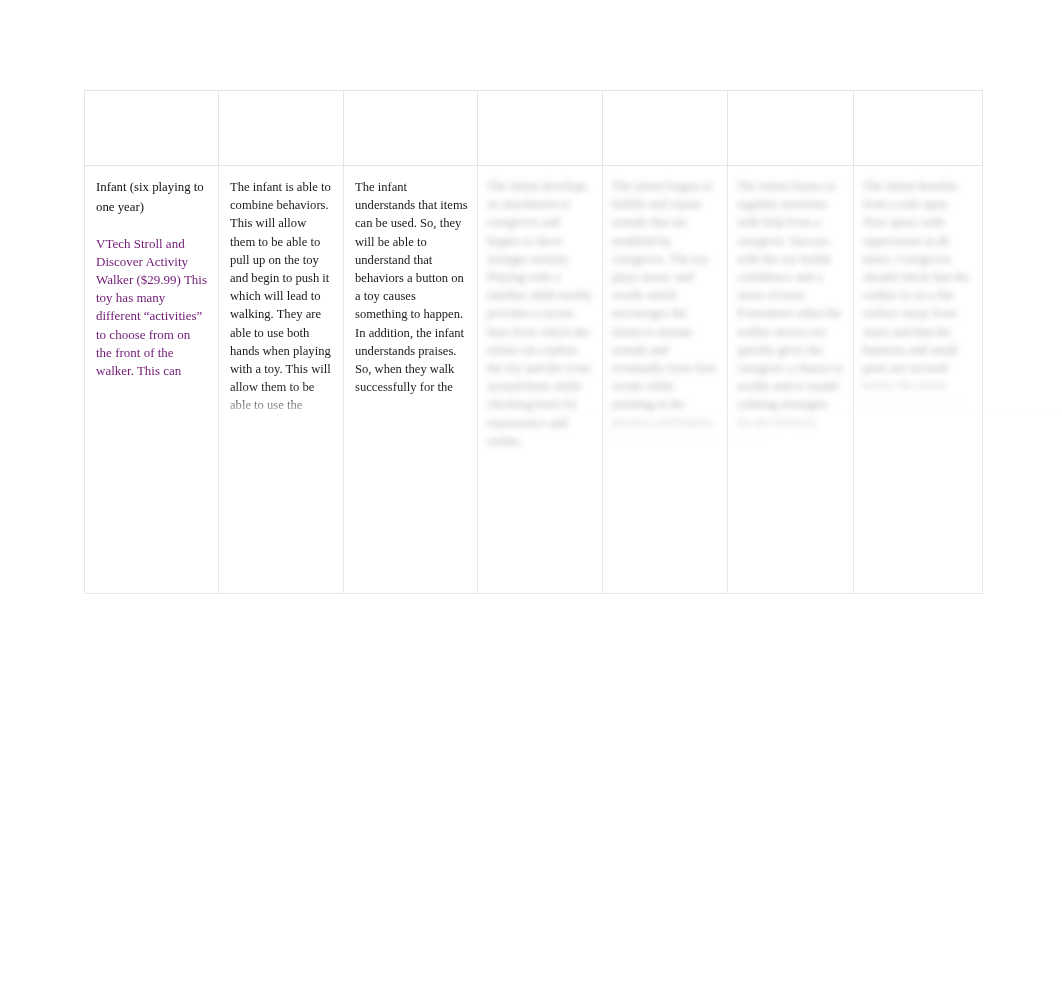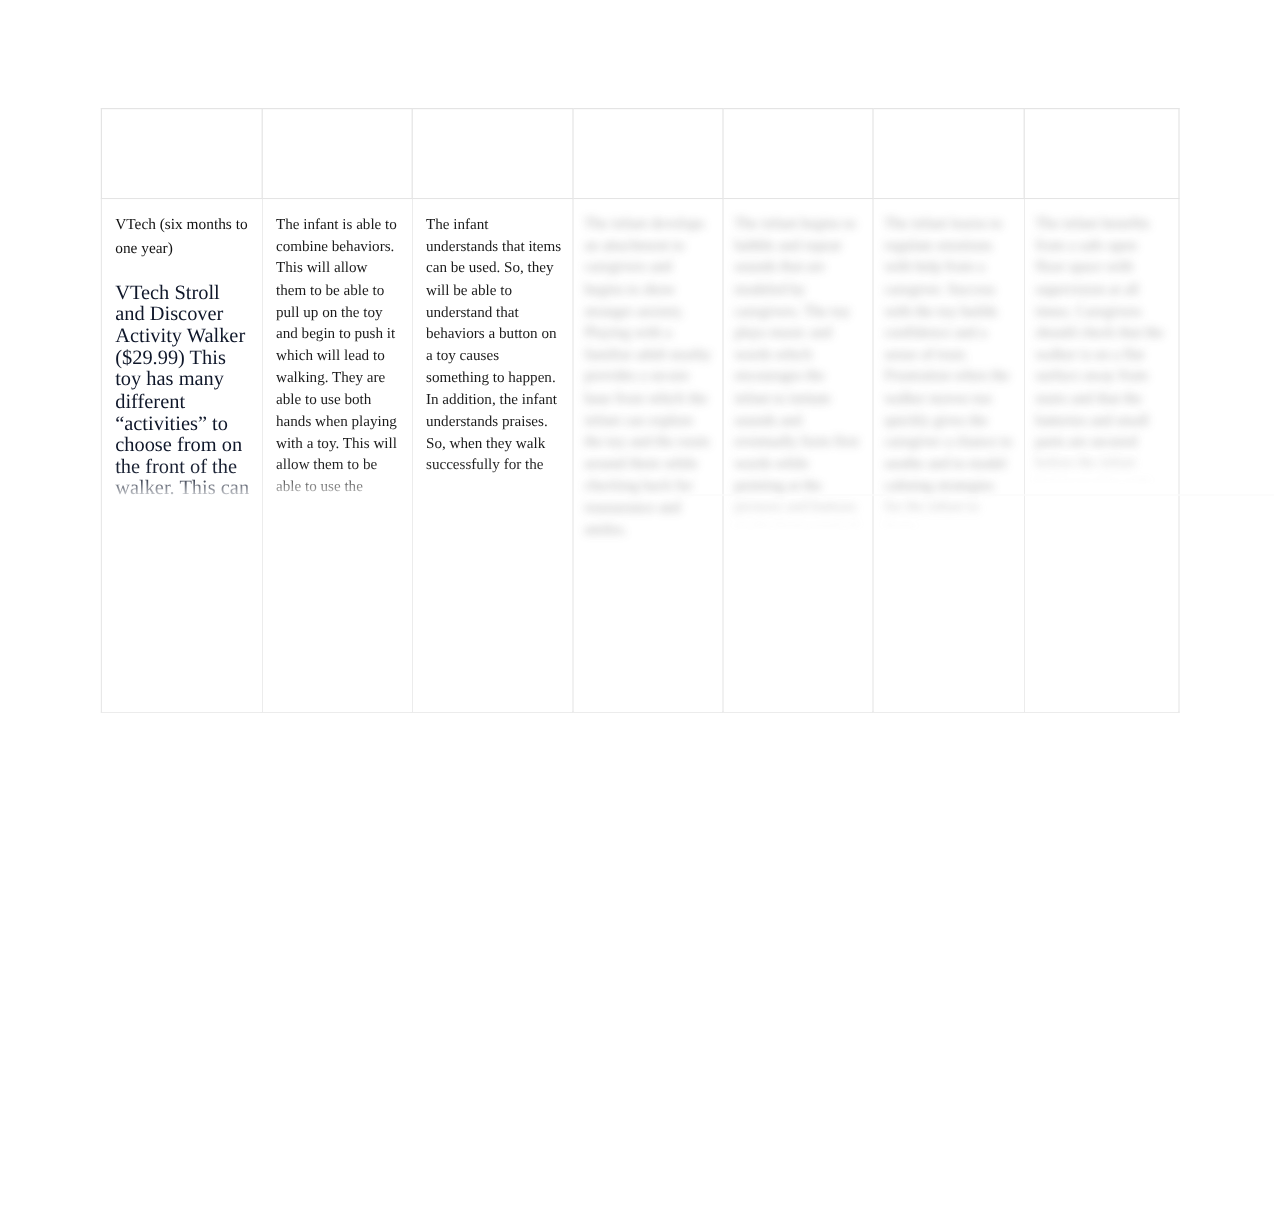--- a/index.html
+++ b/index.html
@@ -99,22 +99,22 @@
   }
 
   .stage-title {
     font-size: 12.8px;
     line-height: 19.8px;
     color: #111111;
     margin: 0 0 17px 0;
   }
 
   .link-text {
-    color: #0f172a;
-    font-size: 17px;
+    color: #701a75;
+    font-size: 13px;
     line-height: 18.2px;
     margin: 0;
     display: block;
   }
 
   
   .redacted {
     position: absolute;
     left: 0; top: 0; right: 0; bottom: 0;
     padding: 11px 8px 0 9px;
@@ -204,21 +204,21 @@
           </td>
         <td>
             <span class="hdr-inner"></span>
           </td>
       </tr>
 
       <tr class="body-row">
 
         <td>
           <div class="cell-inner">
-            <p class="stage-title">VTech (six months to one year)</p>
+            <p class="stage-title">Infant (six playing to one year)</p>
             <p class="link-text">VTech Stroll and Discover Activity Walker  ($29.99) This toy has many different “activities” to choose from on the front of the walker. This can</p>
           </div>
         </td>
 
         <td>
           <div class="cell-inner">
             <p class="para">The infant is able to combine behaviors. This will allow them to be able to pull up on the toy and begin to push it which will lead to walking.
 They are able to use both hands when playing with a toy. This will allow them to be able to use the walker part</p>
           </div>
         </td>

